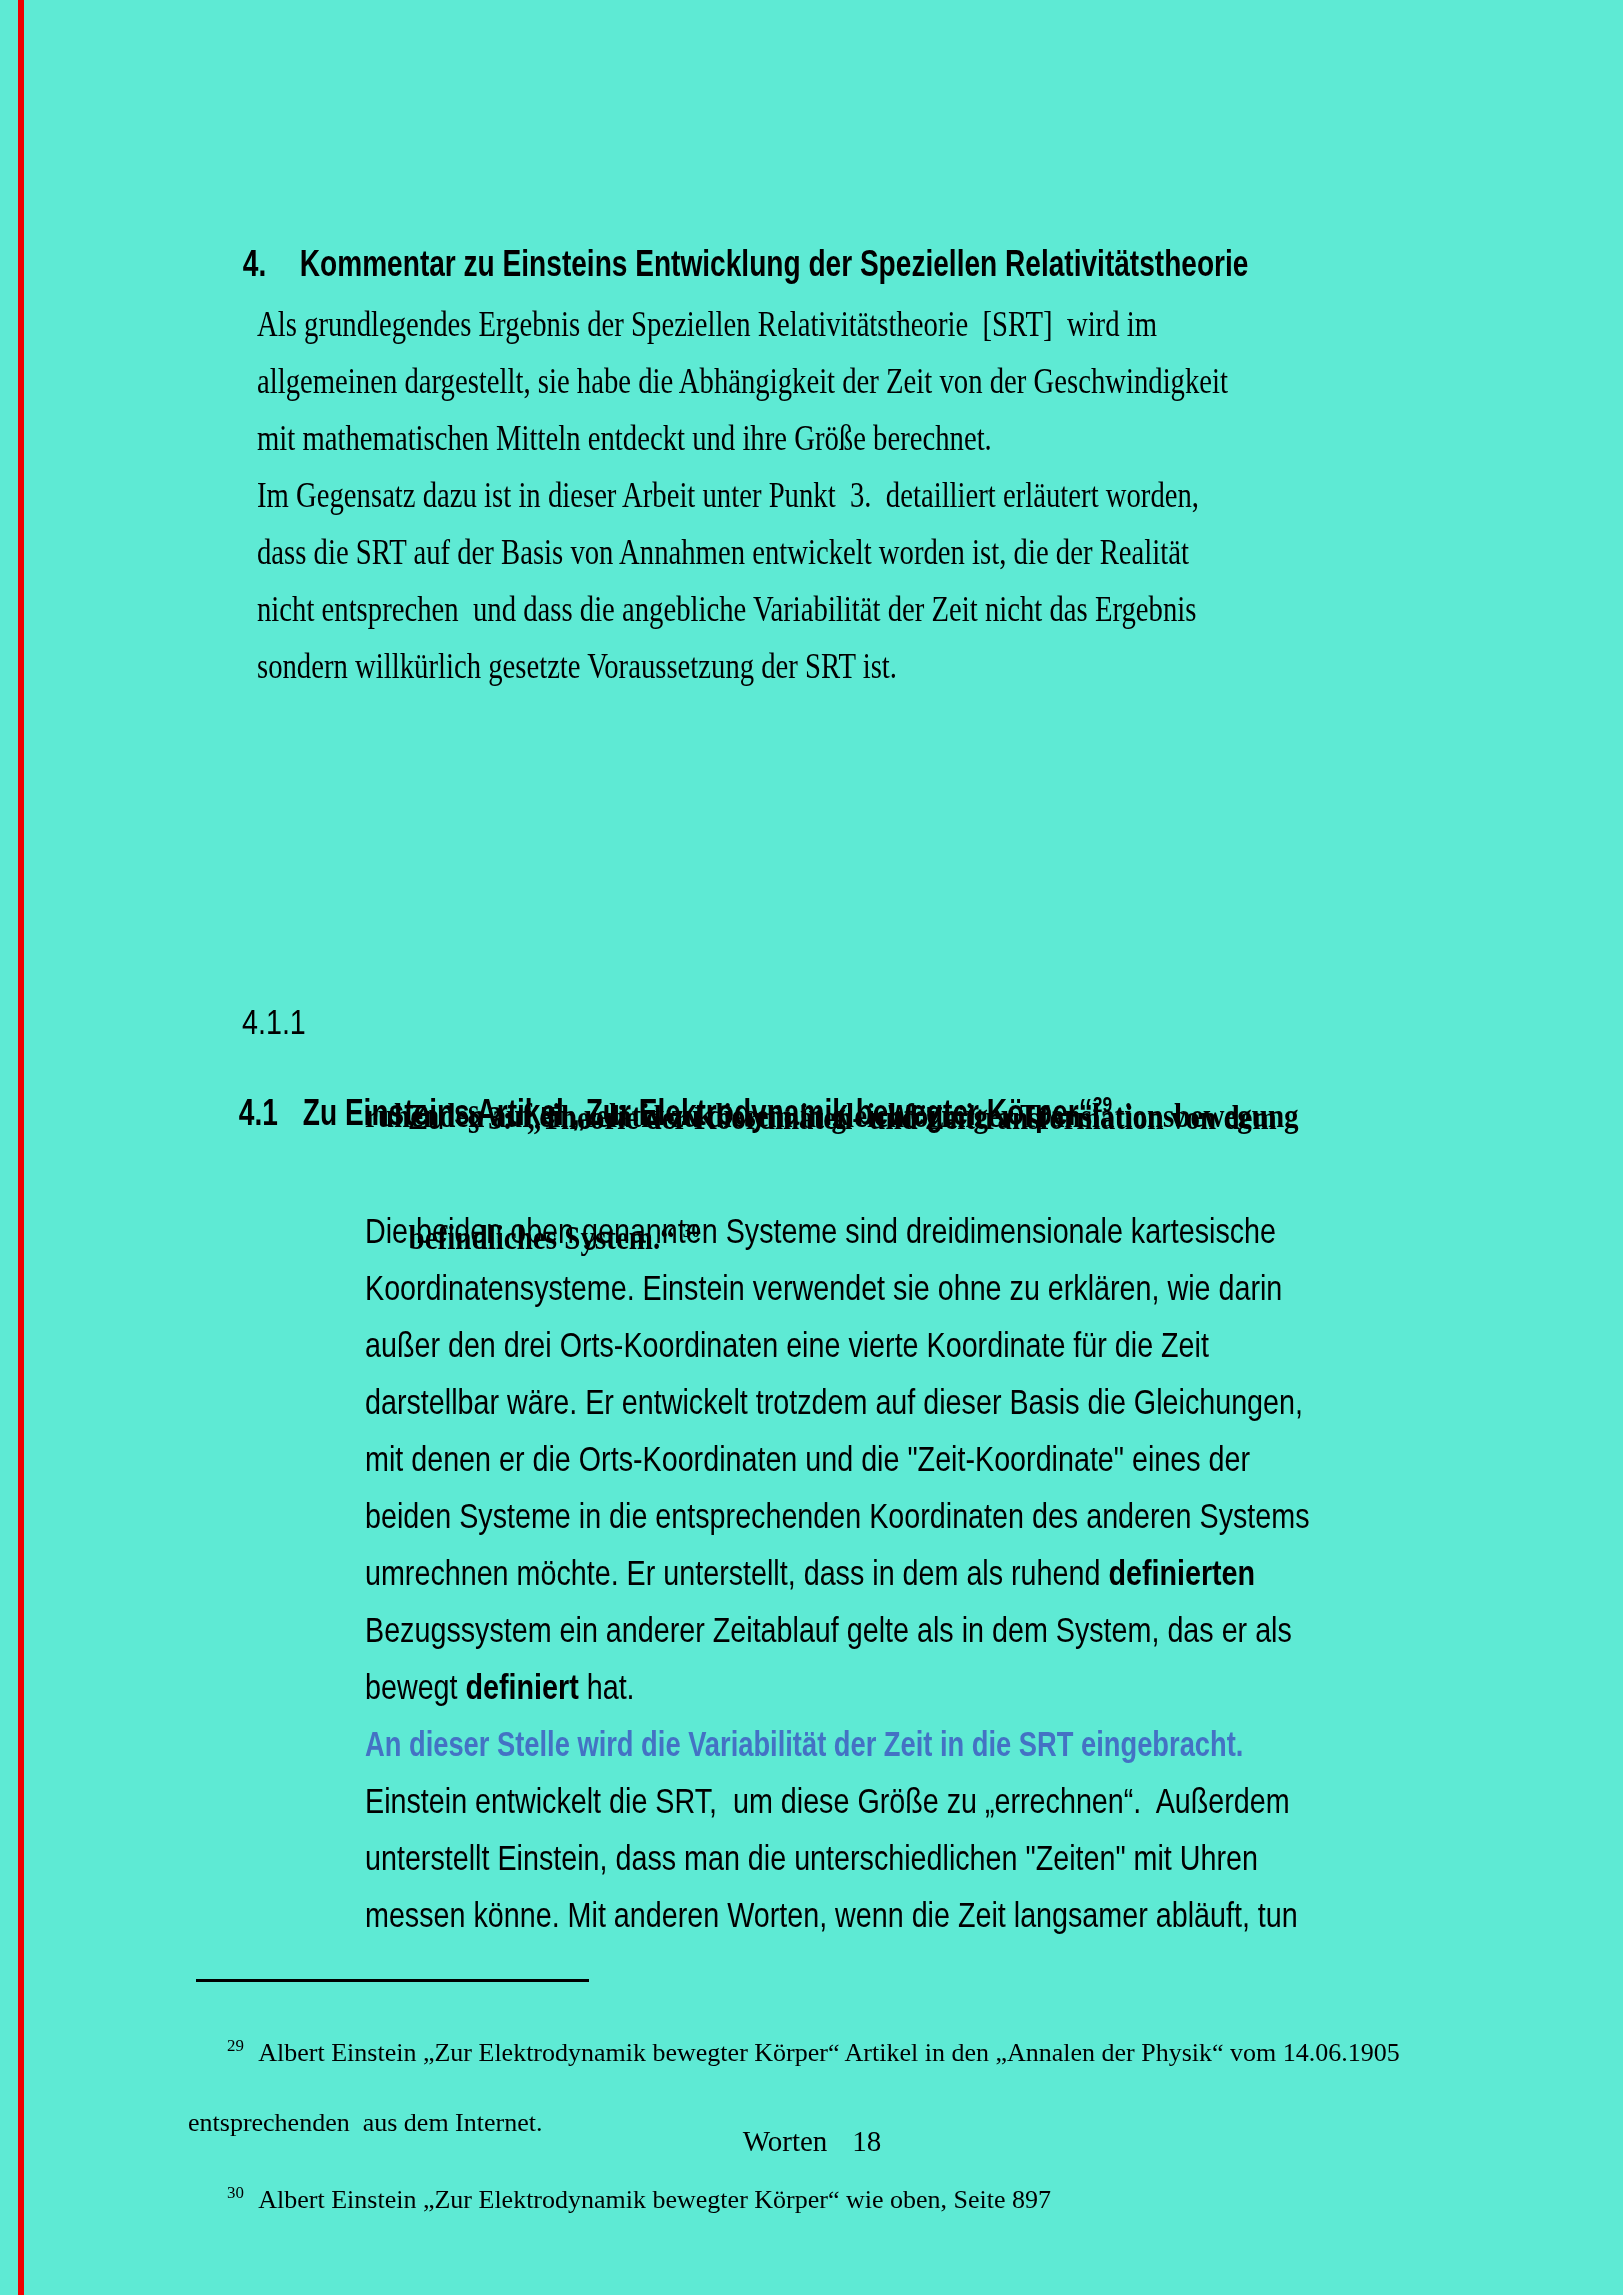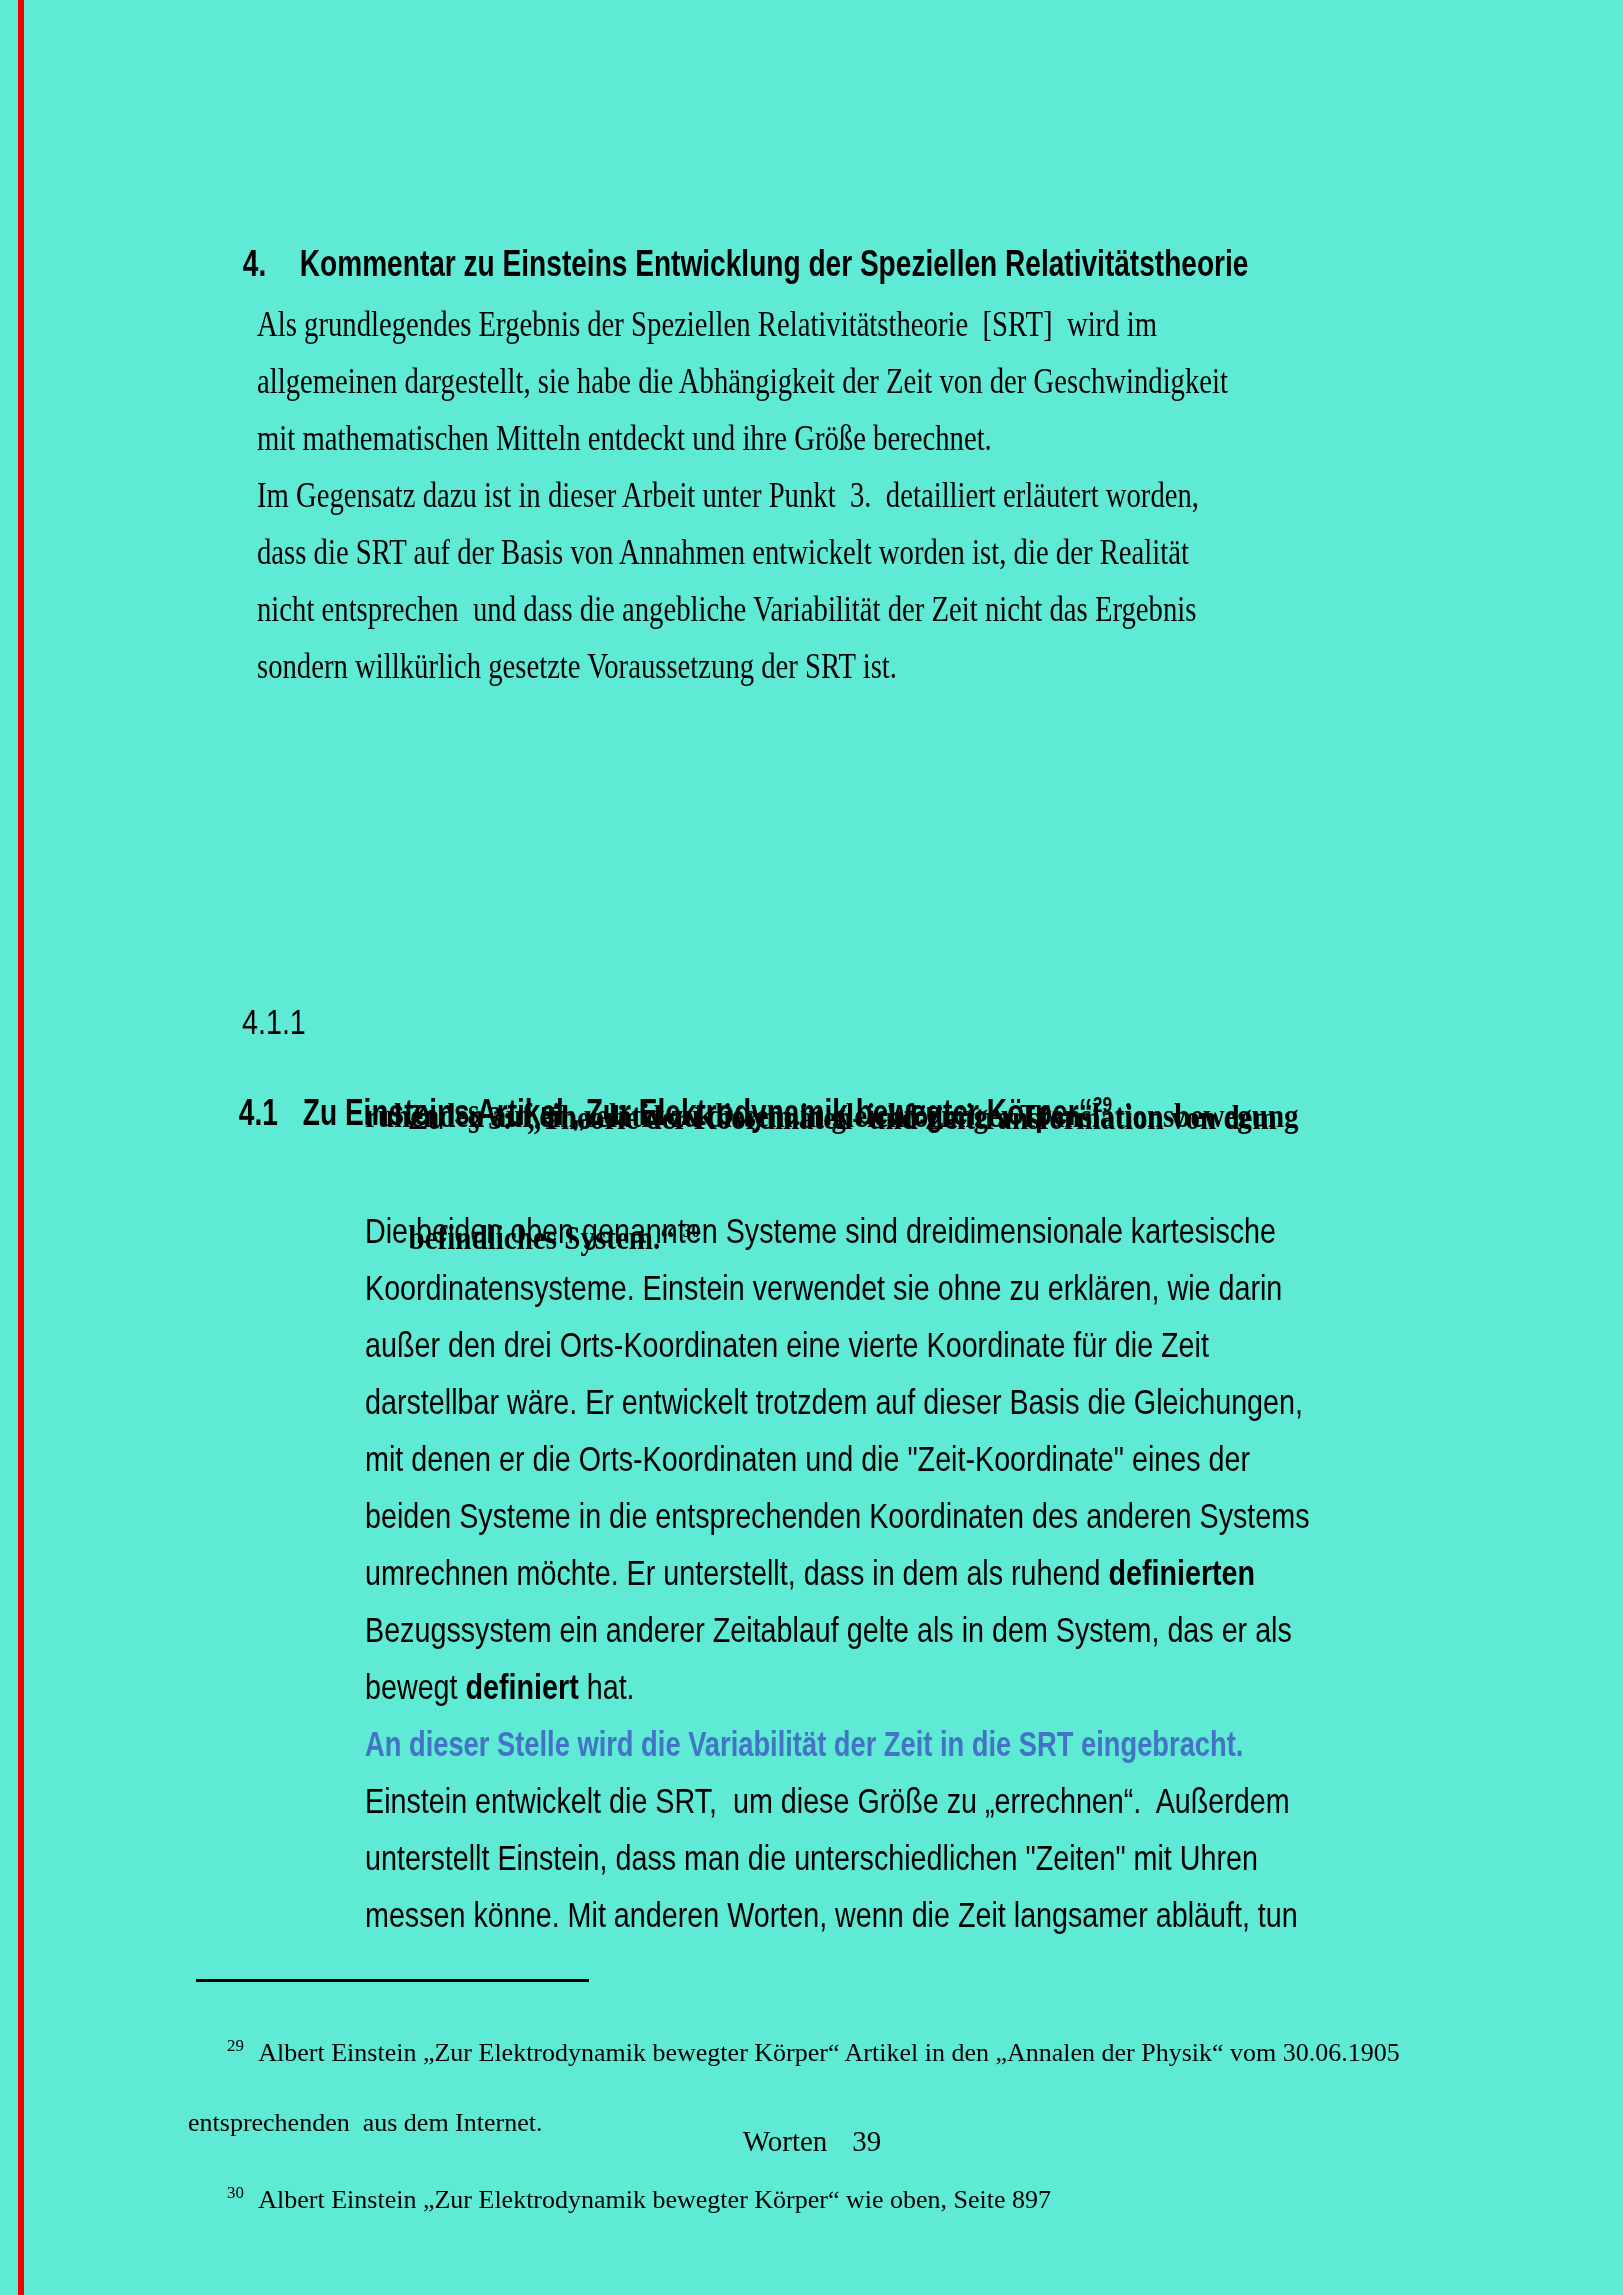--- a/index.html
+++ b/index.html
@@ -126,26 +126,26 @@
     <div class="ln highlight">An dieser Stelle wird die Variabilität der Zeit in die SRT eingebracht.</div>
     <div class="ln">Einstein entwickelt die SRT,  um diese Größe zu „errechnen“.  Außerdem</div>
     <div class="ln">unterstellt Einstein, dass man die unterschiedlichen "Zeiten" mit Uhren</div>
     <div class="ln">messen könne. Mit anderen Worten, wenn die Zeit langsamer abläuft, tun</div>
   </div>
 
   <div class="fn-rule"></div>
 
   <div class="block" style="left:188px; top:1993px;">
     <div class="fn-ln">
-      <sup class="fn-ref">29</sup><span>Albert Einstein „Zur Elektrodynamik bewegter Körper“ Artikel in den „Annalen der Physik“ vom 30.06.1905</span>
+      <sup class="fn-ref">29</sup><span>Albert Einstein „Zur Elektrodynamik bewegter Körper“ Artikel in den „Annalen der Physik“ vom 14.06.1905</span>
     </div>
     <div class="fn-ln">entsprechenden  aus dem Internet.</div>
     <div class="fn-ln">
       <sup class="fn-ref">30</sup><span>Albert Einstein „Zur Elektrodynamik bewegter Körper“ wie oben, Seite 897</span>
     </div>
   </div>
 
   <div class="footer">
-    <span class="lbl">Worten</span><span>39</span>
+    <span class="lbl">Worten</span><span>18</span>
   </div>
 
 </div>
 
 
 </body></html>

